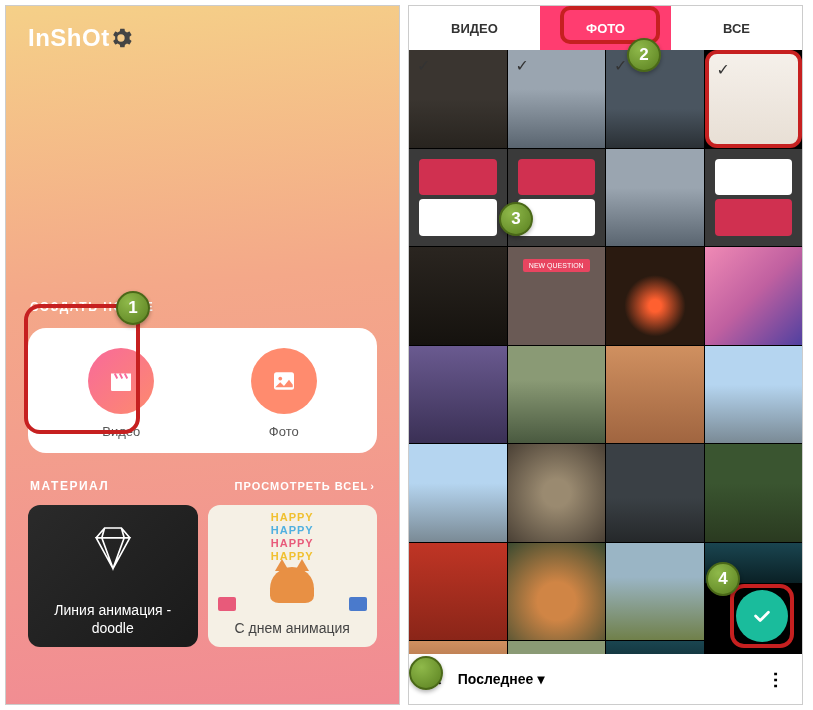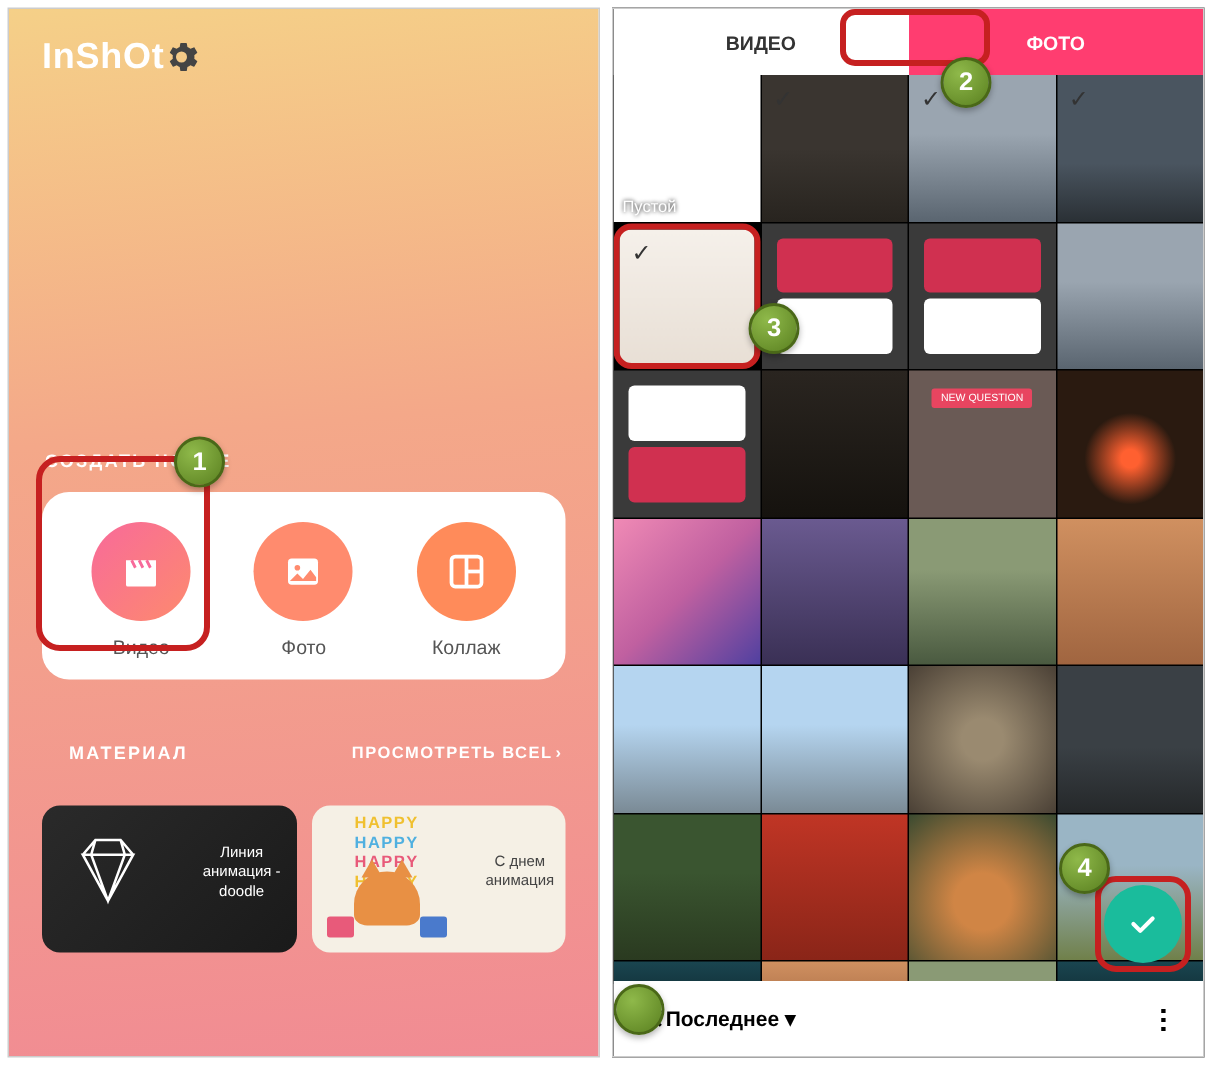--- a/index.html
+++ b/index.html
@@ -20,26 +20,26 @@
 .ci-photo{background:#ff8b6e}
 .ci-collage{background:#ff8b5a}
 .create-label{font-size:13px;color:#555}
 .hl-red{position:absolute;border:4px solid #c62020;border-radius:16px;pointer-events:none}
 .hl-video{left:18px;top:298px;width:116px;height:130px}
 .marker{position:absolute;width:34px;height:34px;border-radius:50%;background:radial-gradient(circle at 35% 30%,#8fb94a,#5a8020);border:2px solid #4a6818;color:#fff;font-weight:700;display:flex;align-items:center;justify-content:center;font-size:17px;box-shadow:0 2px 4px rgba(0,0,0,.3);z-index:10}
 .m1{left:110px;top:285px}
 .material-header{display:flex;justify-content:space-between;align-items:center;margin:26px 24px 12px}
 .view-all{color:#fff;font-size:11px;font-weight:600;letter-spacing:1px;display:flex;align-items:center;gap:2px}
 .material-row{display:flex;gap:10px;margin:0 22px}
-.mat-card{flex:1;border-radius:12px;overflow:hidden;display:flex;flex-direction:row;align-items:center;padding-bottom:10px;gap:8px}
+.mat-card{flex:1;border-radius:12px;overflow:hidden;display:flex;flex-direction:column;align-items:center;padding-bottom:10px;gap:8px}
 .mat-card-dark{background:linear-gradient(135deg,#2a2a2a,#1a1a1a)}
 .mat-card-light{background:#f5f0e5}
 .mat-card-mint{background:#dce8dd}
 .mat-art{width:100%;height:88px;display:flex;align-items:center;justify-content:center}
-.mat-title{font-size:10px;text-align:center;padding:0 6px;line-height:1.3}
+.mat-title{font-size:14px;text-align:center;padding:0 6px;line-height:1.3}
 .mat-card-dark .mat-title{color:#fff}
 .mat-card-light .mat-title,.mat-card-mint .mat-title{color:#444}
 .diamond-svg{width:56px;height:56px;stroke:#fff;stroke-width:1.2;fill:none}
 .happy{display:flex;flex-direction:column;gap:1px;align-items:center}
 .happy span{font-size:11px;font-weight:900;letter-spacing:1px}
 .cat-art{position:relative;width:100%;height:100%}
 .cat-body{position:absolute;bottom:8px;left:50%;transform:translateX(-50%);width:44px;height:36px;background:#e89044;border-radius:50% 50% 20% 20%/60% 60% 20% 20%}
 .cat-body::before,.cat-body::after{content:'';position:absolute;top:-8px;width:0;height:0;border-left:7px solid transparent;border-right:7px solid transparent;border-bottom:12px solid #e89044}
 .cat-body::before{left:5px}.cat-body::after{right:5px}
 .gift{position:absolute;bottom:0;width:18px;height:14px;border-radius:2px}
@@ -53,21 +53,21 @@
 .tab-active{background:#ff3d70;color:#fff}
 .hl-tab{left:560px;top:6px;width:100px;height:38px;border-radius:10px}
 .m2{left:627px;top:38px}
 .grid-wrap{height:606px;overflow:hidden;background:#000}
 .grid{display:grid;grid-template-columns:repeat(4,1fr);gap:1px}
 .cell{aspect-ratio:1;position:relative;overflow:hidden}
 .empty-label{position:absolute;bottom:4px;left:6px;color:#fff;font-size:11px;text-shadow:0 0 3px #000;z-index:2}
 .check{position:absolute;top:6px;left:8px;color:#333;font-size:16px;z-index:2}
 .hl-cell{border:4px solid #c62020;border-radius:12px}
 .m3{left:499px;top:202px}
-.bot-bar{position:absolute;bottom:0;left:0;right:0;height:50px;background:#fff;display:flex;align-items:center;padding:0 18px;}
+.bot-bar{position:absolute;bottom:0;left:0;right:0;height:50px;background:#fff;display:flex;align-items:center;padding:0 18px;gap:14px}
 .close-x{font-size:20px;font-weight:300}
 .album-sel{font-size:14px;font-weight:600;display:flex;align-items:center;gap:4px}
 .dots{margin-left:auto;font-size:18px;font-weight:900;letter-spacing:-2px;transform:rotate(90deg)}
 .fab{position:absolute;right:14px;bottom:62px;width:52px;height:52px;border-radius:50%;background:#1abc9c;display:flex;align-items:center;justify-content:center;color:#fff;cursor:pointer}
 .hl-fab{position:absolute;right:8px;bottom:56px;width:64px;height:64px;border:4px solid #c62020;border-radius:14px;pointer-events:none}
 .m4{right:62px;bottom:108px;left:auto;top:auto}
 
 .g-bldg{background:linear-gradient(#3a3530 50%,#28241f)}
 .g-mtn{background:linear-gradient(#9aa5b0 40%,#5a6570)}
 .g-city{background:linear-gradient(#4a5560 60%,#2a3035)}
@@ -122,34 +122,24 @@
     <div class="create-item">
       <div class="create-icon ci-photo">
         <svg viewBox="0 0 24 24">
             <rect x="4" y="5" width="16" height="14" rx="2" fill="#fff"></rect>
             <circle cx="9" cy="10" r="1.5" fill="#ff8b6e"></circle>
             <path d="M5 17l4-4 3 3 4-5 3 4v2H5z" fill="#ff8b6e"></path>
           </svg>
       </div>
       <div class="create-label">Фото</div>
     </div>
-    <div class="create-item">
-      <div class="create-icon ci-collage">
-        <svg viewBox="0 0 24 24">
-            <rect x="4" y="4" width="16" height="16" rx="2" fill="none" stroke="#fff" stroke-width="2"></rect>
-            <line x1="12" y1="4" x2="12" y2="20" stroke="#fff" stroke-width="2"></line>
-            <line x1="12" y1="12" x2="20" y2="12" stroke="#fff" stroke-width="2"></line>
-          </svg>
-      </div>
-      <div class="create-label">Коллаж</div>
-    </div>
   </div>
 
   <div class="material-header">
-    <div class="section-label" style="margin:16px">МАТЕРИАЛ</div>
+    <div class="section-label" style="margin:0">МАТЕРИАЛ</div>
     <div class="view-all">
       <span>ПРОСМОТРЕТЬ ВСЕL</span>
       <span>›</span>
     </div>
   </div>
 
   <div class="material-row">
     <div class="mat-card mat-card-dark">
       <div class="mat-art">
         <svg class="diamond-svg" viewBox="0 0 40 40">
@@ -175,28 +165,26 @@
   </div>
 
   <div class="hl-red hl-video"></div>
   <div class="marker m1">1</div>
 </div>
 
 <div class="screen screen-right">
   <div class="tabs">
     <div class="tab">ВИДЕО</div>
     <div class="tab tab-active">ФОТО</div>
+    <div class="tab">ВСЕ</div>
   </div>
 
   <div class="grid-wrap">
     <div class="grid">
 
-      <div class="cell g-wht">
-          <span class="empty-label">Пустой</span>
-        </div>
       <div class="cell g-bldg">
           <span class="check">✓</span>
         </div>
       <div class="cell g-mtn">
           <span class="check">✓</span>
         </div>
       <div class="cell g-city">
           <span class="check">✓</span>
         </div>
 

